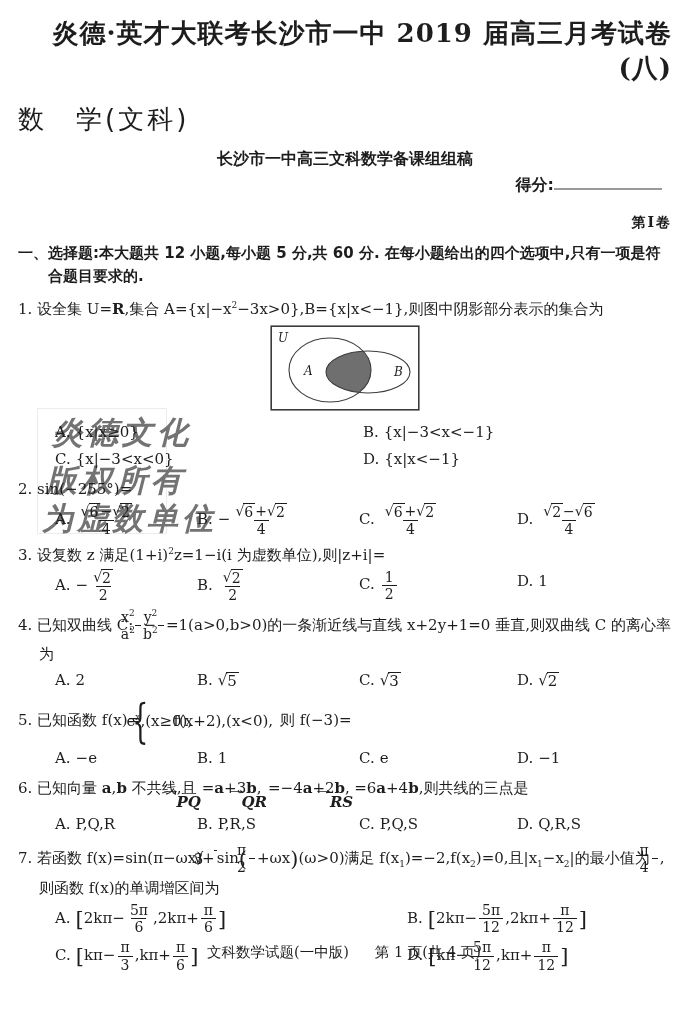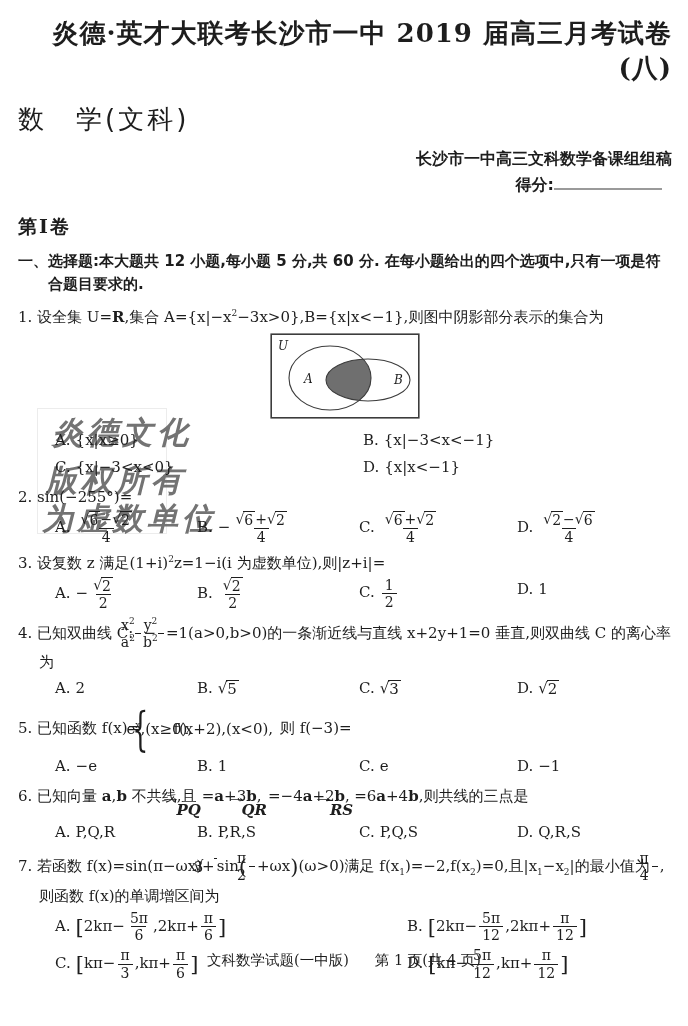--- a/index.html
+++ b/index.html
@@ -12,27 +12,27 @@
            letter-spacing:4px;font-family:"DejaVu Serif",serif;white-space:nowrap;}
   .wm1{left:52px;top:412px;}
   .wm2{left:46px;top:460px;}
   .wm3{left:42px;top:498px;}
   
   .content{position:relative;z-index:1;padding:0 16px 0 18px;}
   .exam-title{margin:16px 0 0;text-align:right;font-size:26px;font-weight:900;
               letter-spacing:1px;font-family:"DejaVu Serif",serif;}
   .subject-title{margin:16px 0 12px;text-align:left;font-size:26px;font-weight:400;
                  letter-spacing:3px;font-family:"DejaVu Sans",sans-serif;}
-  .subtitle{text-align:right;font-size:16px;font-weight:700;margin:12px 0 4px;
+  .subtitle{text-align:center;font-size:16px;font-weight:700;margin:12px 0 4px;
             font-family:Liberation Sans, sans-serif;}
   .score-row{text-align:right;margin:2px 10px 2px 0;font-size:16px;font-weight:600;
              font-family:"DejaVu Sans",sans-serif;}
   .score-line{display:inline-block;width:108px;height:14px;border-bottom:2px solid #9a9a9a;
               vertical-align:baseline;}
-  .section-title{margin:18px 0 10px;text-align:left;font-size:19px;font-weight:600;letter-spacing:2px;}
+  .section-title{margin:18px 0 10px;text-align:right;font-size:14px;font-weight:600;letter-spacing:2px;}
   .instructions{font-family:"DejaVu Sans",sans-serif;font-weight:700;font-size:15px;
                 line-height:1.55;padding-left:30px;text-indent:-30px;margin-bottom:8px;}
   
   .question{font-size:15px;margin-bottom:6px;}
   .stem{line-height:1.6;padding-left:21px;text-indent:-21px;}
   .fig{text-align:center;margin:4px 0 5px;}
   .options{display:grid;margin-left:37px;row-gap:3px;line-height:1.6;margin-top:2px;}
   .opt{white-space:nowrap;}
   .olabel{margin-right:5px;}
   

